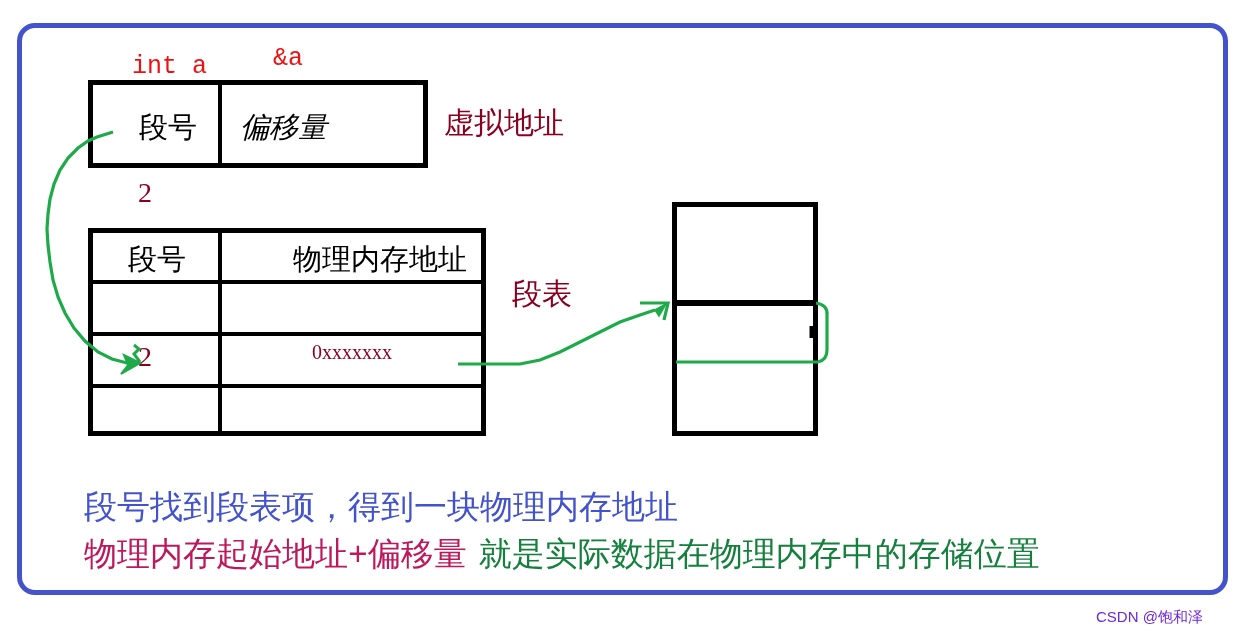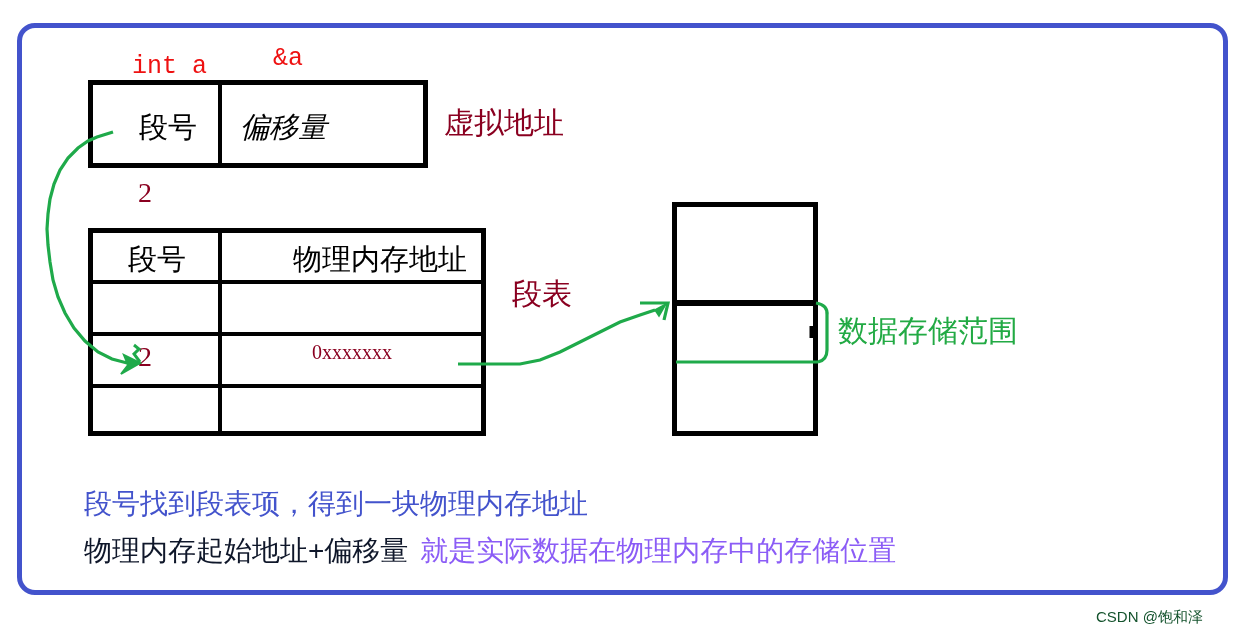--- a/index.html
+++ b/index.html
@@ -116,33 +116,33 @@
   }
   #lbl-data-range {
     left: 838px; top: 311px;
     font-size: 30px; color: #22aa44;
     font-family: "Liberation Serif", "DejaVu Serif", serif;
     white-space: nowrap;
   }
 
   
   .bottom-line {
-    font-family: Liberation Sans, sans-serif;
-    font-size: 28px;
+    font-family: Liberation Mono, monospace;
+    font-size: 33px;
     white-space: nowrap;
   }
   #bottom-line-1 { left: 84px; top: 485px; color: #4353cc; }
   #bottom-line-2 { left: 84px; top: 532px; }
-  .seg-orange { color: #0f172a; }
-  .seg-blue   { color: #8b5cf6; text-align: center; }
+  .seg-orange { color: #be185d; }
+  .seg-blue   { color: #15803d; text-align: center; }
 
   
   #watermark {
     left: 1096px; top: 608px;
-    font-size: 15px; color: #14532d;
+    font-size: 15px; color: #6d28d9;
     font-family: "Liberation Sans", "DejaVu Sans", sans-serif;
     white-space: nowrap;
   }
 </style>
 </head>
 <body>
 
 <div id="canvas">
 
   <div id="frame" class="abs"></div>
@@ -187,21 +187,20 @@
              L 620 322 L 640 315 L 655 310" fill="none" stroke="#1faa4a" stroke-width="3.2"></path>
     <path d="M 640 303 L 668 303 L 664 320" fill="none" stroke="#1faa4a" stroke-width="3.2"></path>
     <path d="M 655 310 L 666 304 L 659 316 Z" fill="#1faa4a" stroke="#1faa4a" stroke-width="1.5"></path>
 
     <line x1="676" y1="362" x2="818" y2="362" stroke="#1faa4a" stroke-width="3"></line>
 
     <path d="M 816 303 Q 828 305 827 315 L 827 350 Q 827 360 818 362" fill="none" stroke="#1faa4a" stroke-width="3.2"></path>
     <line x1="812" y1="326" x2="812" y2="338" stroke="#000000" stroke-width="5"></line>
   </svg>
 
-  <div id="lbl-data-range" class="abs">数据存储范围</div>
 
   <div id="bottom-line-1" class="abs bottom-line">段号找到段表项，得到一块物理内存地址</div>
   <div id="bottom-line-2" class="abs bottom-line">
     <span class="seg-orange">物理内存起始地址+偏移量</span><span style="display:inline-block;width:12px;"></span><span class="seg-blue">就是实际数据在物理内存中的存储位置</span>
   </div>
 
   <div id="watermark" class="abs">CSDN @饱和泽</div>
 
 </div>
 

